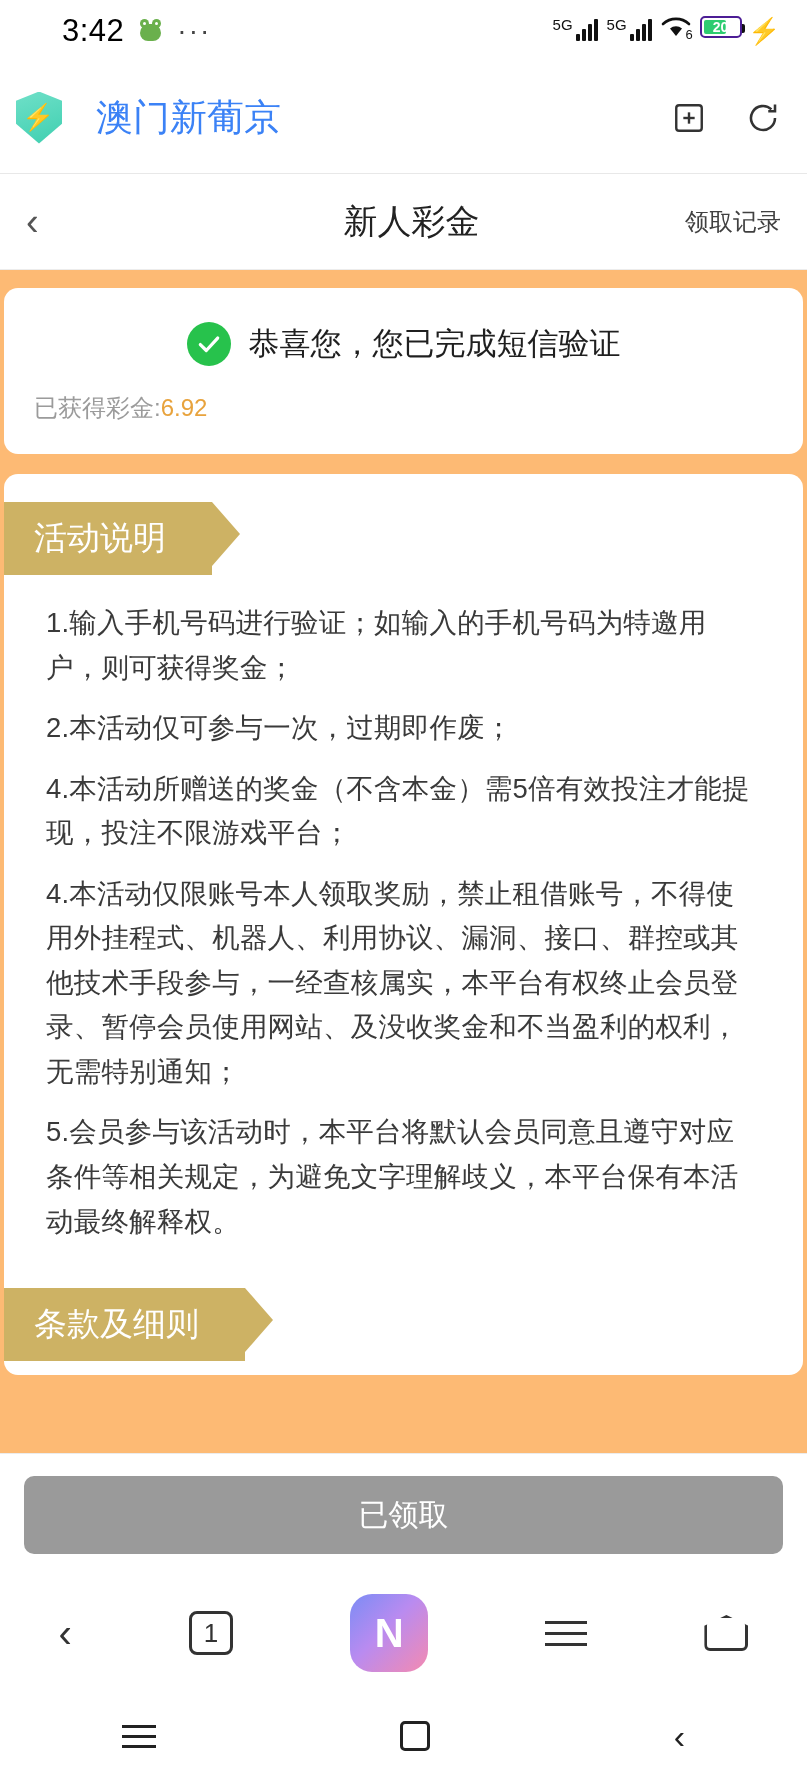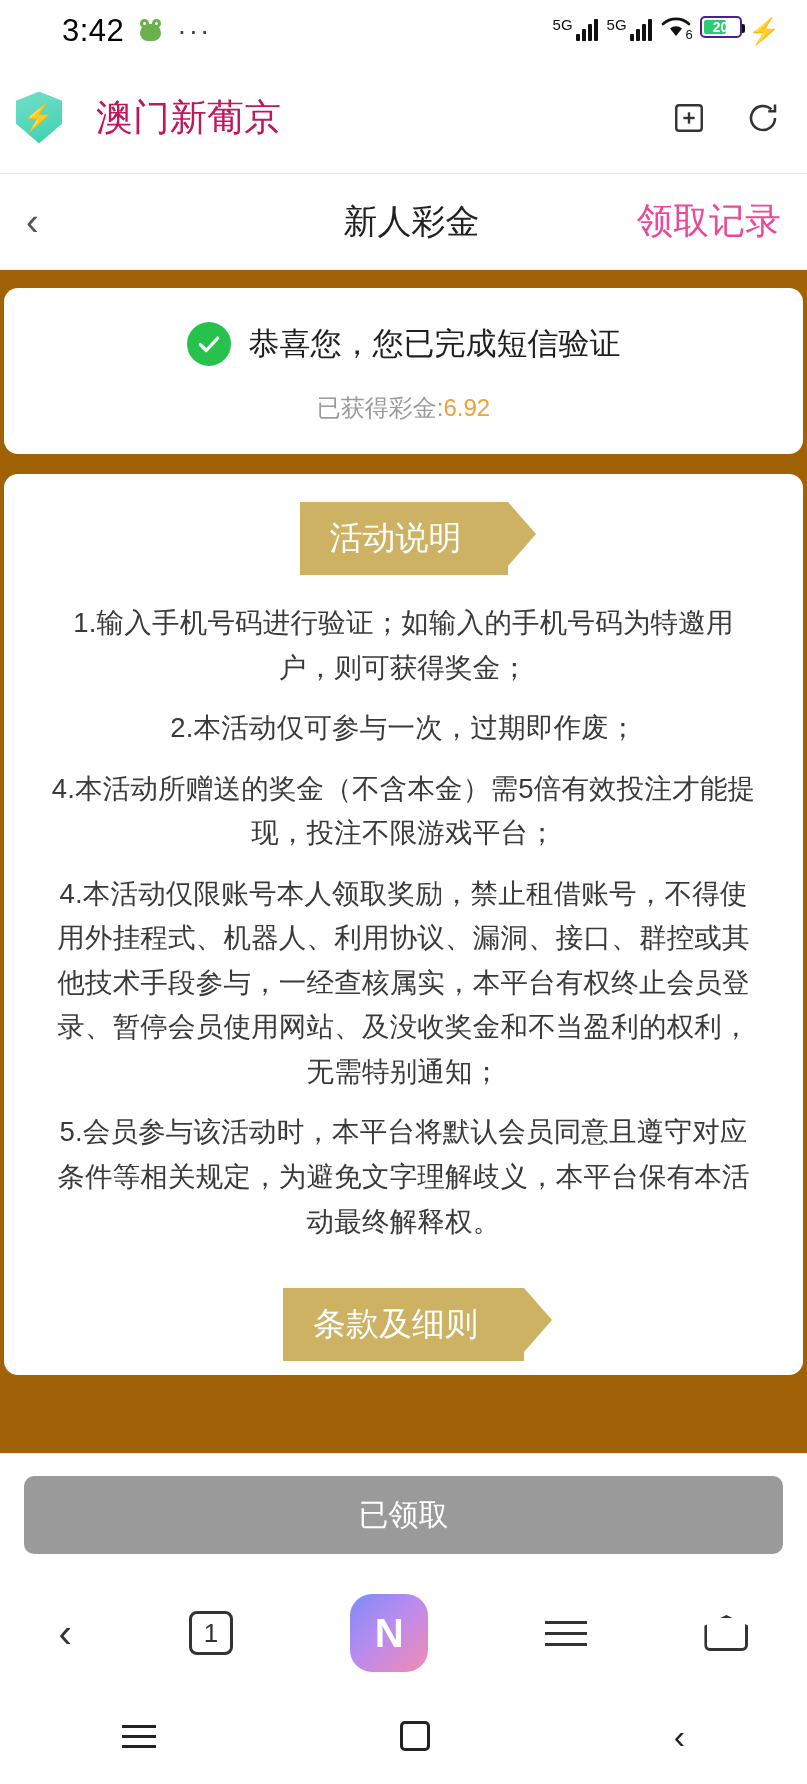--- a/index.html
+++ b/index.html
@@ -106,21 +106,21 @@
   .shield {
     width: 46px; height: 52px;
     background: linear-gradient(160deg,#6fe0c8,#3fcfb0);
     clip-path: polygon(50% 0%, 100% 18%, 100% 62%, 50% 100%, 0% 62%, 0% 18%);
     display:flex; align-items:center; justify-content:center;
     flex:none;
   }
   .shield span { color:#fff; font-size:26px; line-height:1; margin-top:-2px;}
   .site-title {
     font-size: 37px;
-    color: #be185d;
+    color: #3b82f6;
     margin-left: 34px;
     white-space: nowrap;
     overflow: hidden;
   }
   .browser-actions { margin-left:auto; display:flex; align-items:center; gap: 34px;}
   .icon-btn { width: 40px; height: 40px; color:#333; display:flex; align-items:center; justify-content:center;}
 
   
   .page-header {
     height: 96px;
@@ -131,32 +131,31 @@
     flex:none;
     border-bottom: 1px solid #ececec;
   }
   .back-chevron { font-size: 38px; color:#555; font-weight: 300; line-height:1;}
   .page-title {
     position:absolute; left:16px; right:0; text-align:center;
     font-size: 34px; color:#222;
     pointer-events:none;
   }
   .header-link {
-    margin-left:auto; font-size: 36px; color:#ec4899;
+    margin-left:auto; font-size: 24px; color:#404040;
     z-index:2;
   }
 
   
   .content {
     flex: 1;
-    background: #a16207;
+    background: #fdba74;
     overflow: hidden;
     position: relative;
     padding: 18px 4px 0;
-    text-align: center;
   }
   .card {
     background:#fff;
     border-radius: 14px;
     padding: 34px 30px 30px;
     margin-bottom: 20px;
   }
   .success-row { display:flex; align-items:center; justify-content:center; gap:18px;}
   .check {
     width: 44px; height: 44px; border-radius:50%;

